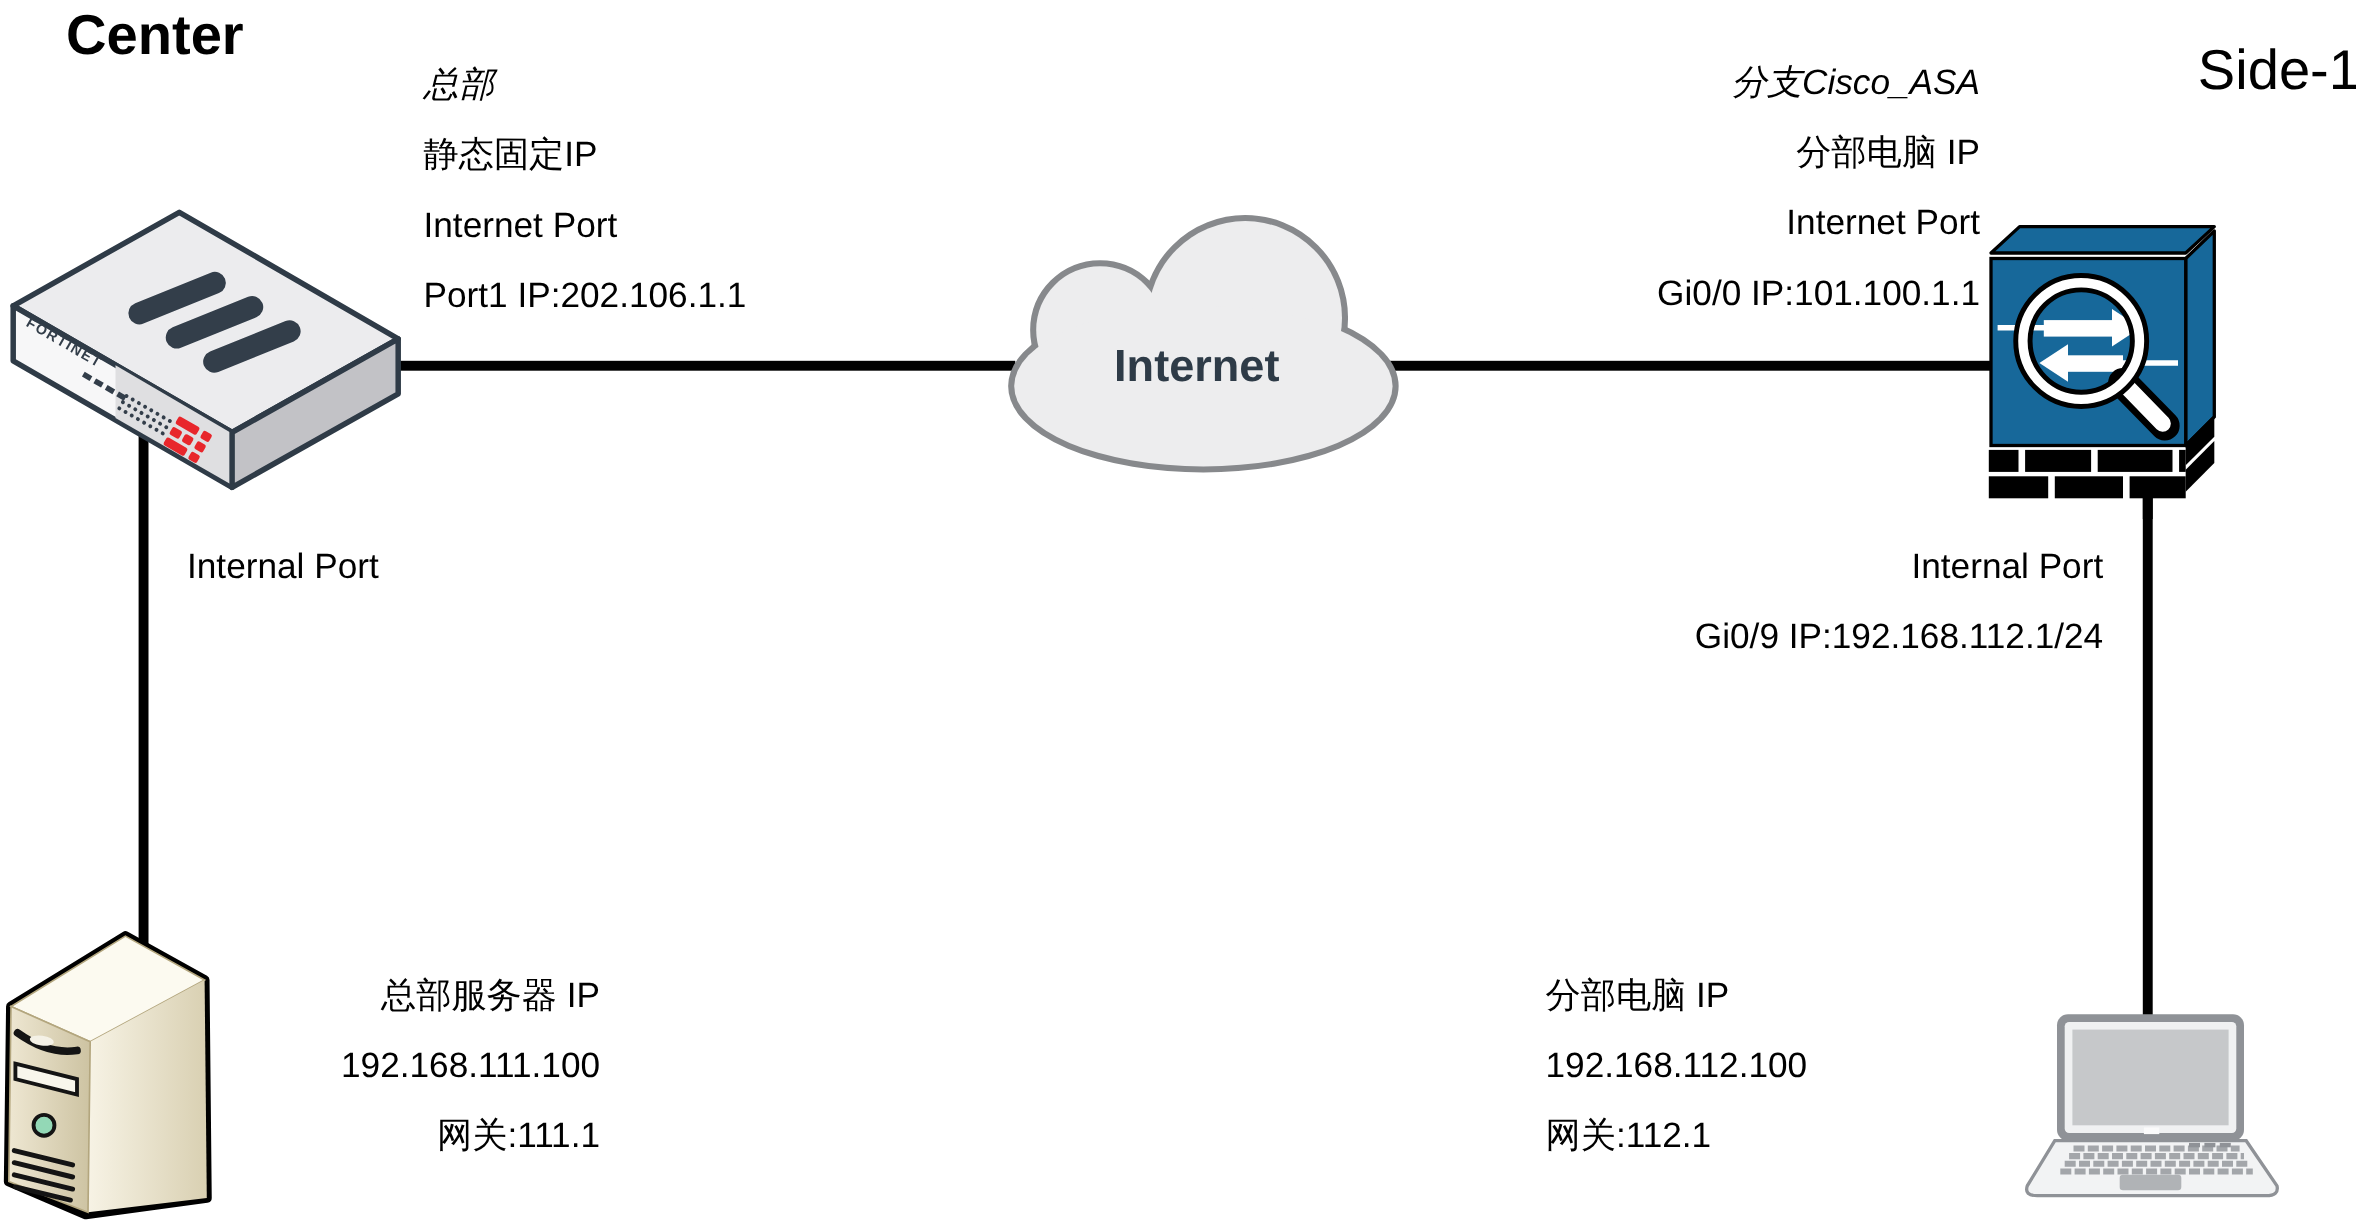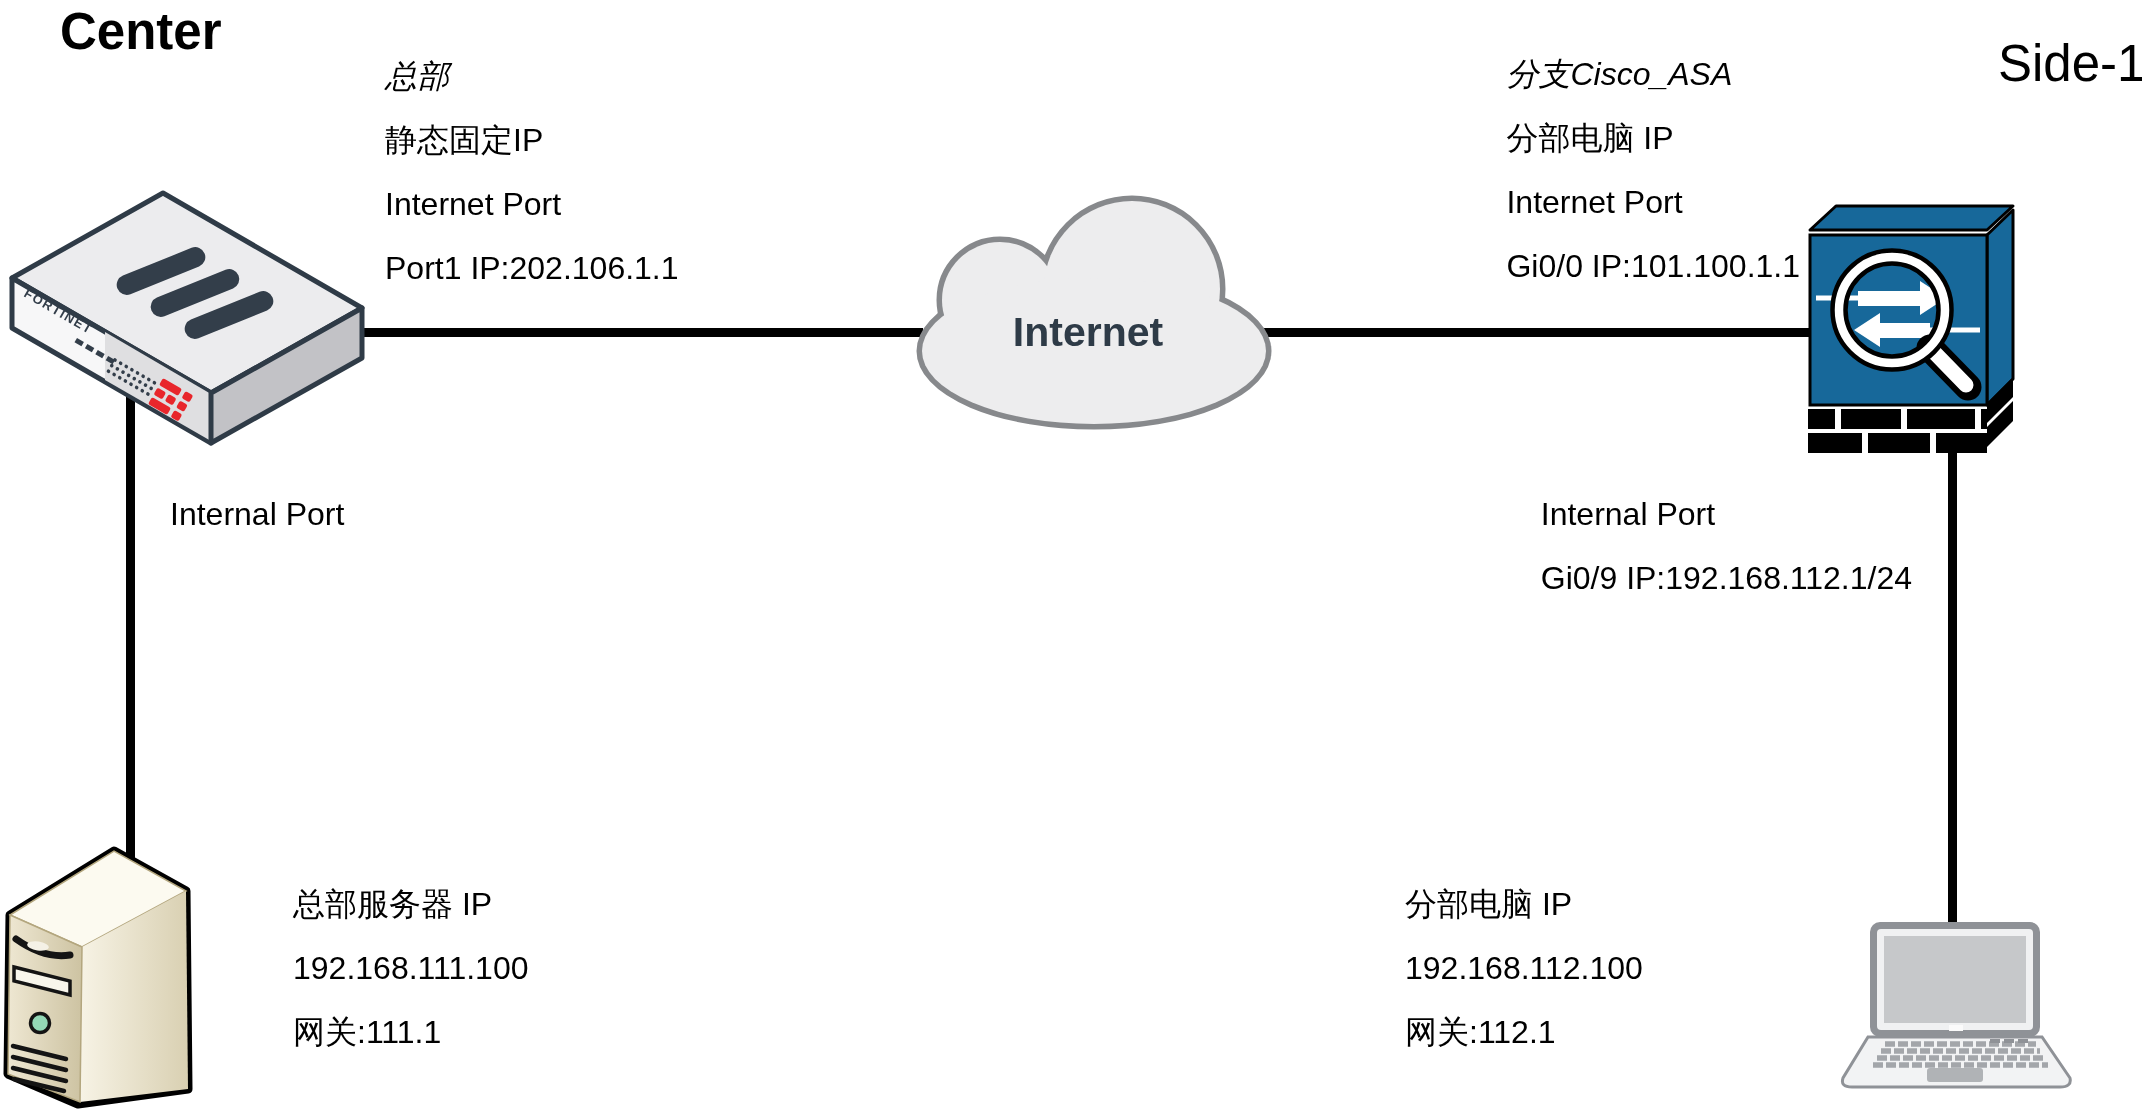--- a/index.html
+++ b/index.html
@@ -3,21 +3,21 @@
 <meta charset="utf-8">
 <style>
   html,body { margin:0; padding:0; background:#ffffff; }
   .canvas {
     position:relative; width:2142px; height:1113px; overflow:hidden;
     background:#ffffff; font-family:"Liberation Sans","DejaVu Sans",sans-serif; color:#000;
   }
   .lbl { position:absolute; white-space:nowrap; color:#000; }
   .site-lbl { font-size:51px; line-height:56px; }
   .block { font-size:32px; line-height:64px; }
-  .block.right { }
+  .block.right { text-align:right; }
   .ital { font-style:italic; }
   .link { position:absolute; background:#000; z-index:1; }
   .dev  { position:absolute; z-index:2; }
   .txt  { z-index:3; }
 </style>
 </head>
 <body>
 
 <div class="canvas">
 
@@ -195,21 +195,21 @@
 
   <div class="lbl txt block" style="left:170px; top:482px;">
     <div>Internal Port</div>
   </div>
 
   <div class="lbl txt block right" style="right:230px; top:482px;">
     <div>Internal Port</div>
     <div>Gi0/9 IP:192.168.112.1/24</div>
   </div>
 
-  <div class="lbl txt block" style="left:293px; top:872px;">
+  <div class="lbl txt block" style="left:310px; top:872px;text-align:right;">
     <div>总部服务器 IP</div>
     <div>192.168.111.100</div>
     <div>网关:111.1</div>
   </div>
 
   <div class="lbl txt block" style="left:1405px; top:872px;">
     <div>分部电脑 IP</div>
     <div>192.168.112.100</div>
     <div>网关:112.1</div>
   </div>

